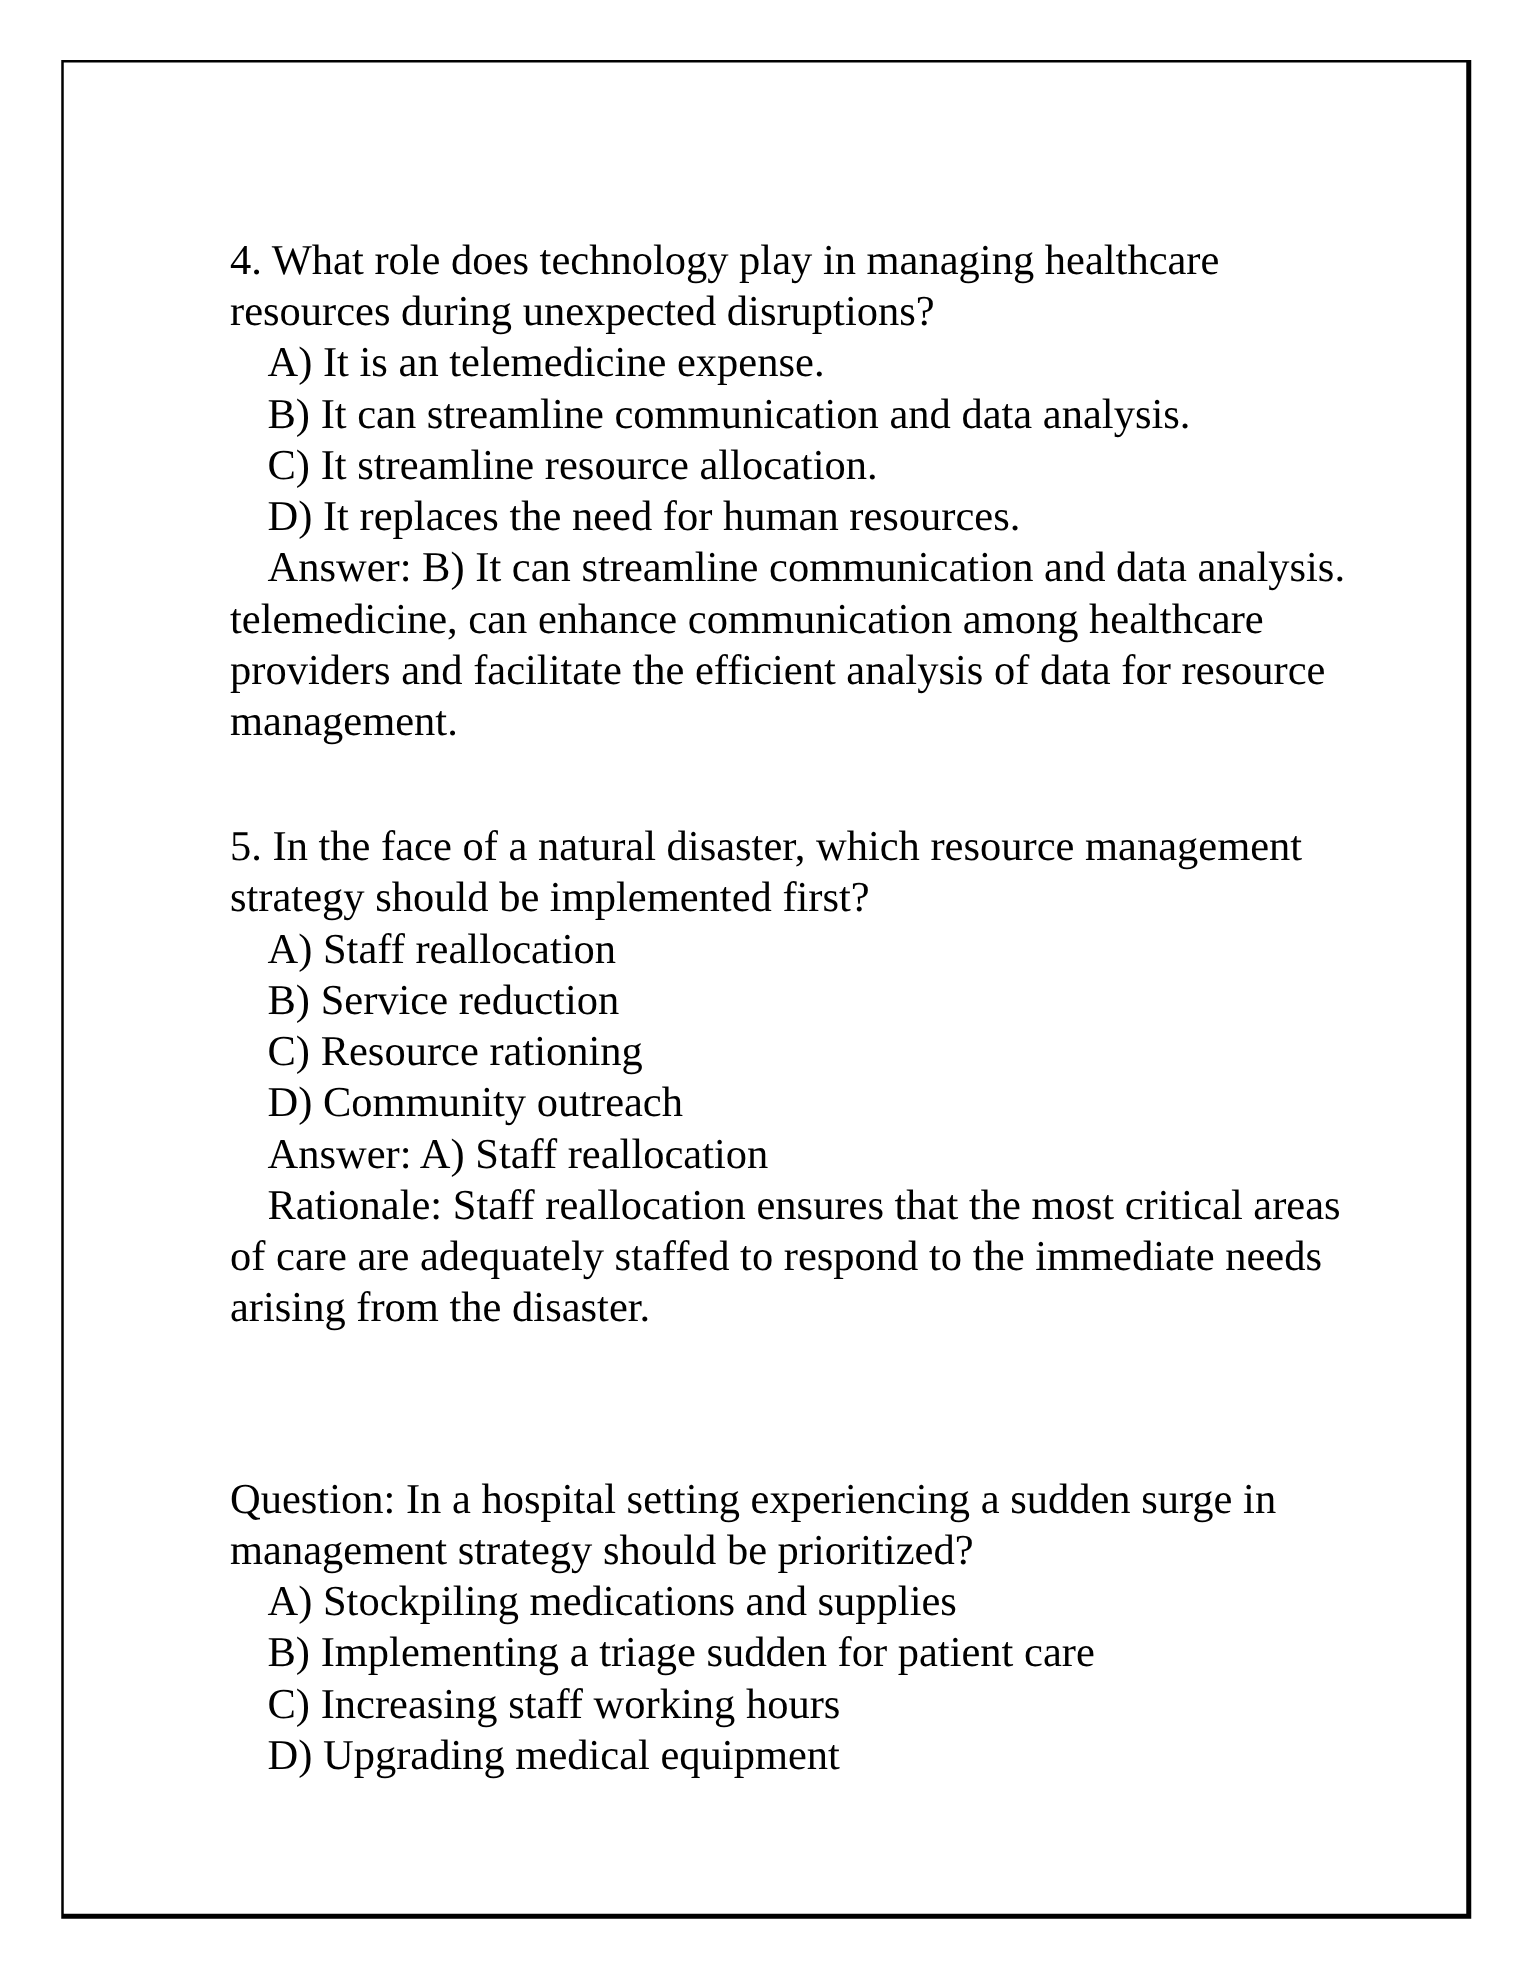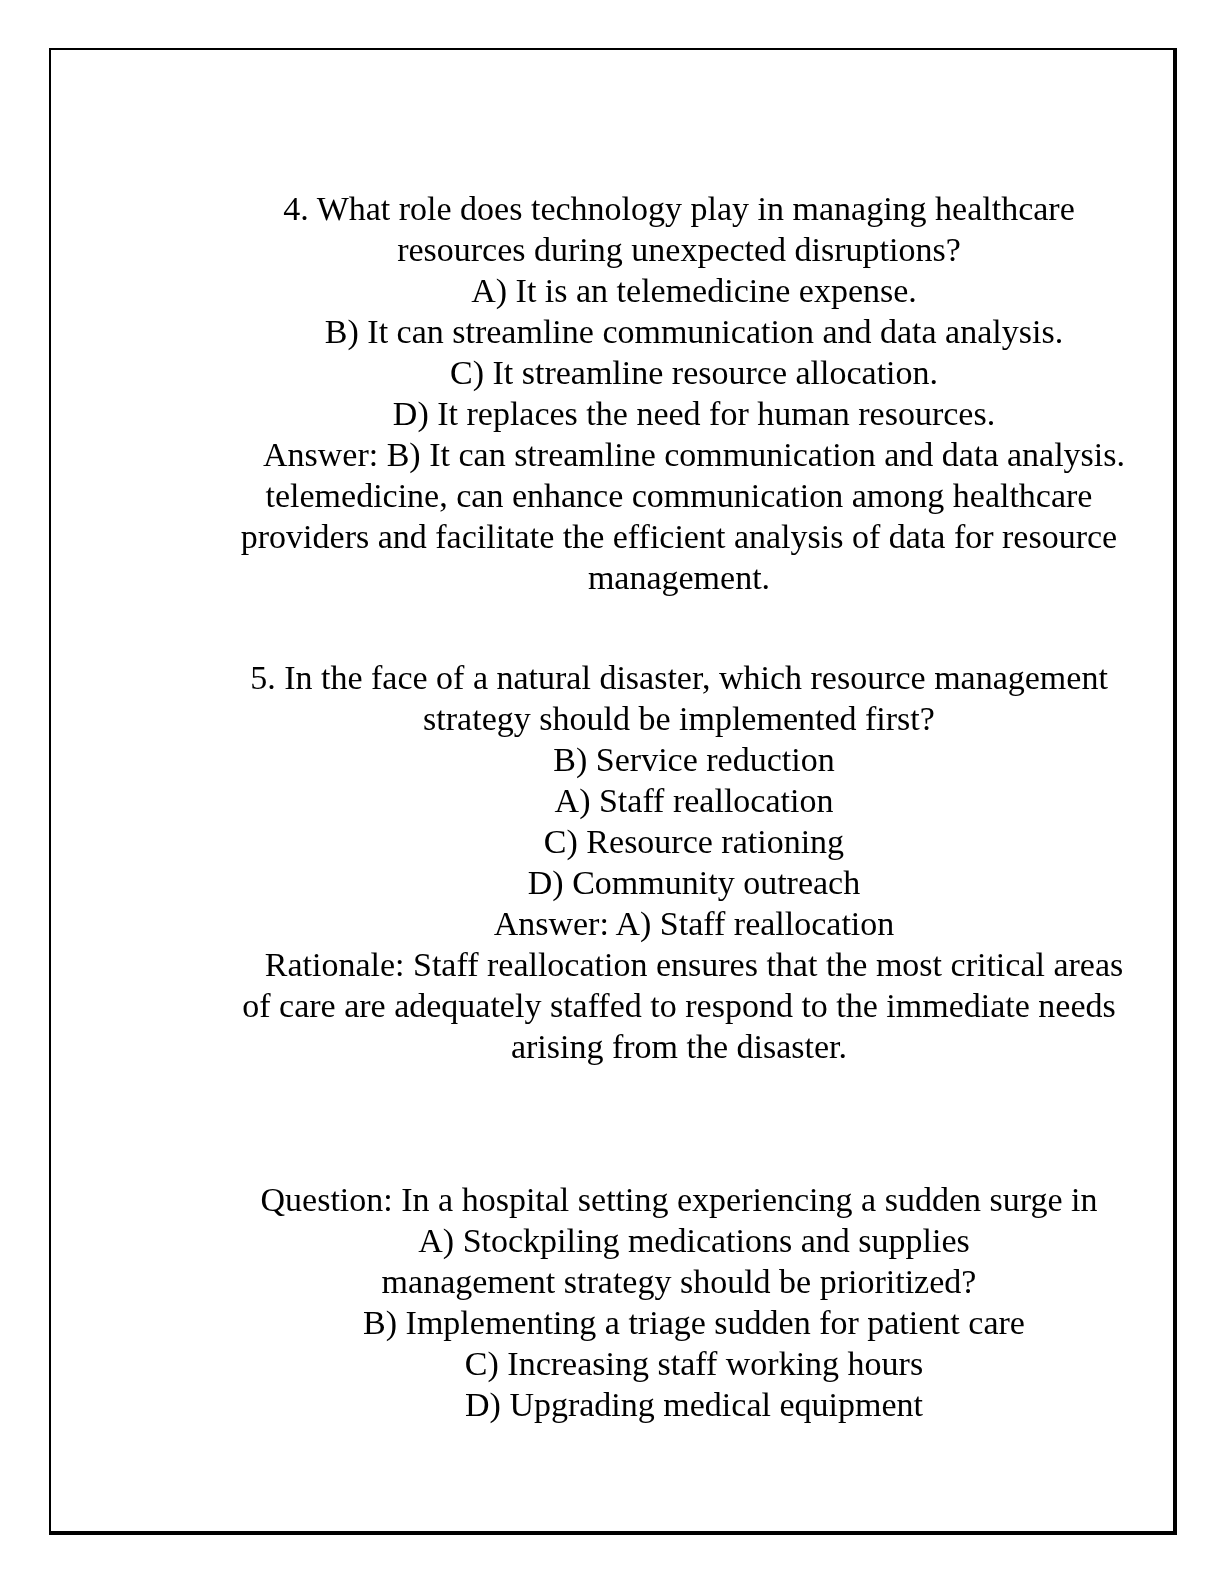--- a/index.html
+++ b/index.html
@@ -8,21 +8,20 @@
     background: #ffffff;
   }
   .page {
     position: relative;
     width: 1224px;
     height: 1584px;
     background: #ffffff;
     overflow: hidden;
     font-family: "Liberation Serif", "DejaVu Serif", serif;
     color: #000000;
-    text-align: center;
   }
   .frame {
     position: absolute;
     left: 49px;
     top: 48px;
     width: 1128px;
     height: 1487px;
     box-sizing: border-box;
     border-top: 2px solid #000;
     border-left: 2px solid #000;
@@ -64,32 +63,32 @@
           <div class="text-line indented">C) It streamline resource allocation.</div>
           <div class="text-line indented">D) It replaces the need for human resources.</div>
           <div class="text-line indented">Answer: B) It can streamline communication and data analysis.</div>
           <div class="text-line">telemedicine, can enhance communication among healthcare</div>
           <div class="text-line">providers and facilitate the efficient analysis of data for resource</div>
           <div class="text-line">management.</div>
         </div>
         <div class="text-block">
           <div class="text-line">5. In the face of a natural disaster, which resource management</div>
           <div class="text-line">strategy should be implemented first?</div>
+          <div class="text-line indented">A) Staff reallocation</div>
           <div class="text-line indented">B) Service reduction</div>
-          <div class="text-line indented">A) Staff reallocation</div>
           <div class="text-line indented">C) Resource rationing</div>
           <div class="text-line indented">D) Community outreach</div>
           <div class="text-line indented">Answer: A) Staff reallocation</div>
           <div class="text-line indented">Rationale: Staff reallocation ensures that the most critical areas</div>
           <div class="text-line">of care are adequately staffed to respond to the immediate needs</div>
           <div class="text-line">arising from the disaster.</div>
         </div>
         <div class="text-block">
           <div class="text-line">Question: In a hospital setting experiencing a sudden surge in</div>
+          <div class="text-line">management strategy should be prioritized?</div>
           <div class="text-line indented">A) Stockpiling medications and supplies</div>
-          <div class="text-line">management strategy should be prioritized?</div>
           <div class="text-line indented">B) Implementing a triage sudden for patient care</div>
           <div class="text-line indented">C) Increasing staff working hours</div>
           <div class="text-line indented">D) Upgrading medical equipment</div>
         </div>
       </div>
   </div>
 </div>
 
 </body></html>

